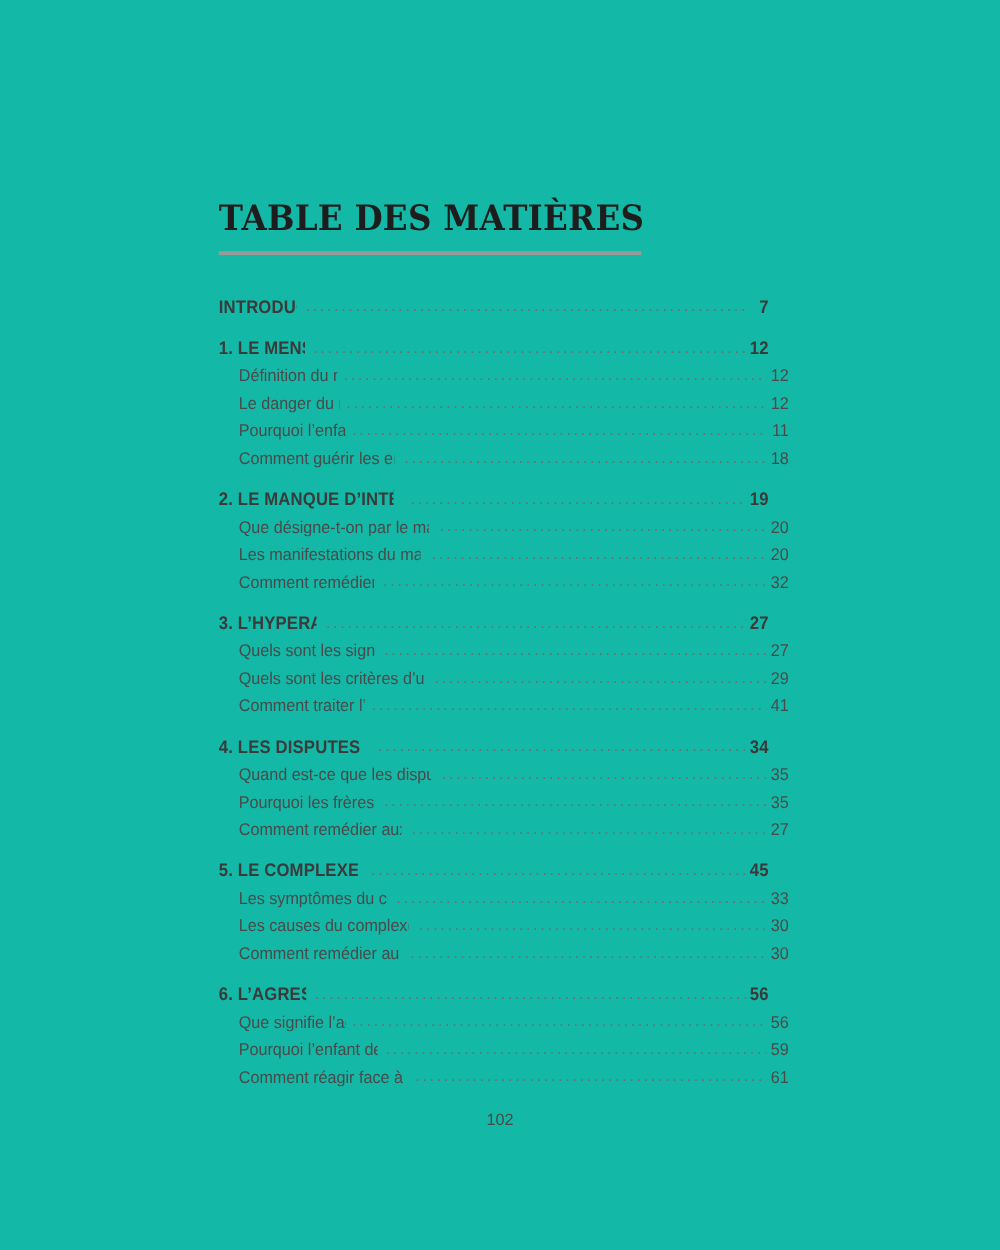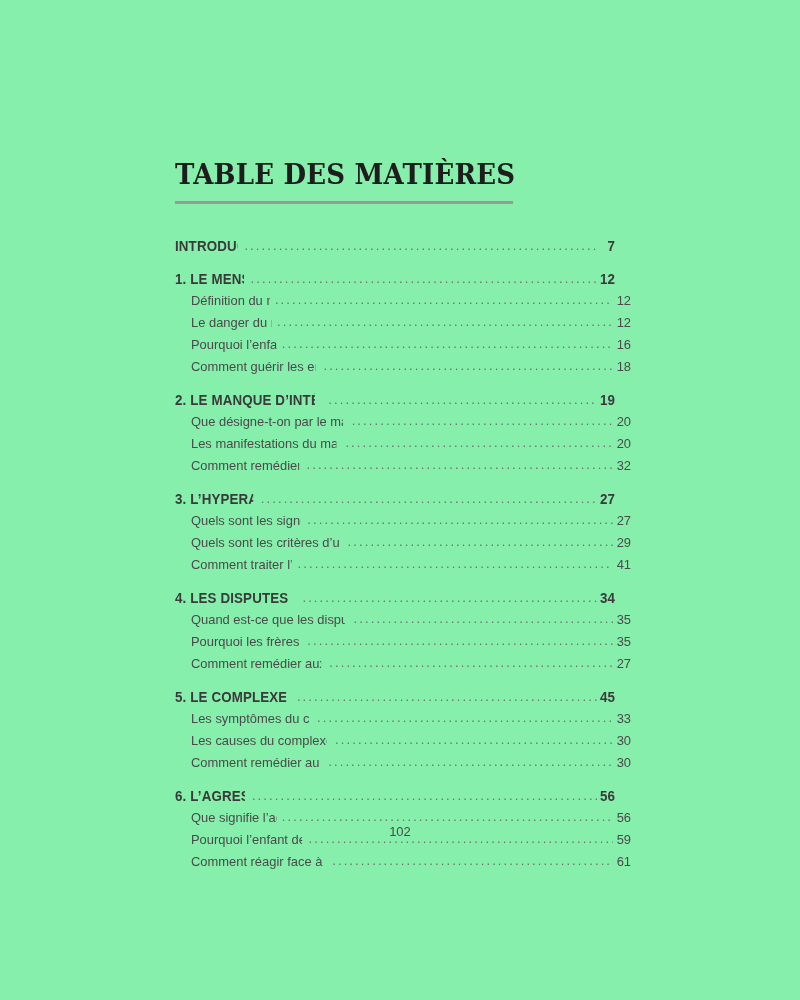--- a/index.html
+++ b/index.html
@@ -13,21 +13,21 @@
     font-family: "Liberation Sans", sans-serif;
     color: #3a3a3a;
     -webkit-font-smoothing: antialiased;
   }
 
   .page {
     position: relative;
     width: 800px;
     height: 1000px;
     box-sizing: border-box;
-    background: #86efac;
+    background: #14b8a6;
   }
 
   
   .toc-title-block {
     position: absolute;
     left: 175px;
     top: 158px;
     width: 340px;
   }
   .toc-title {
@@ -146,21 +146,21 @@
   }
   .toc-row.level-sub .pagenum {
     transform-origin: right center;
     font-weight: normal;
   }
 
   
   .page-footer {
     position: absolute;
     left: 0;
-    top: 824px;
+    top: 888px;
     width: 800px;
     text-align: center;
     font-family: "Liberation Sans", sans-serif;
     font-size: 13px;
     color: #4a4a4a;
   }
 </style>
 </head>
 <body>
 
@@ -188,21 +188,21 @@
         <span class="pagenum">12</span>
       </div>
       <div class="toc-row level-sub">
         <span class="label">Le danger du mensonge</span>
         <span class="leader"></span>
         <span class="pagenum">12</span>
       </div>
       <div class="toc-row level-sub">
         <span class="label">Pourquoi l’enfant ment-il ?</span>
         <span class="leader"></span>
-        <span class="pagenum">16</span>
+        <span class="pagenum">11</span>
       </div>
       <div class="toc-row level-sub">
         <span class="label">Comment guérir les enfants du mensonge ?</span>
         <span class="leader"></span>
         <span class="pagenum">18</span>
       </div>
       <div class="toc-row level-section">
         <span class="label">2. LE MANQUE D’INTÉRÊT POUR LES ÉTUDES</span>
         <span class="leader"></span>
         <span class="pagenum">19</span>

